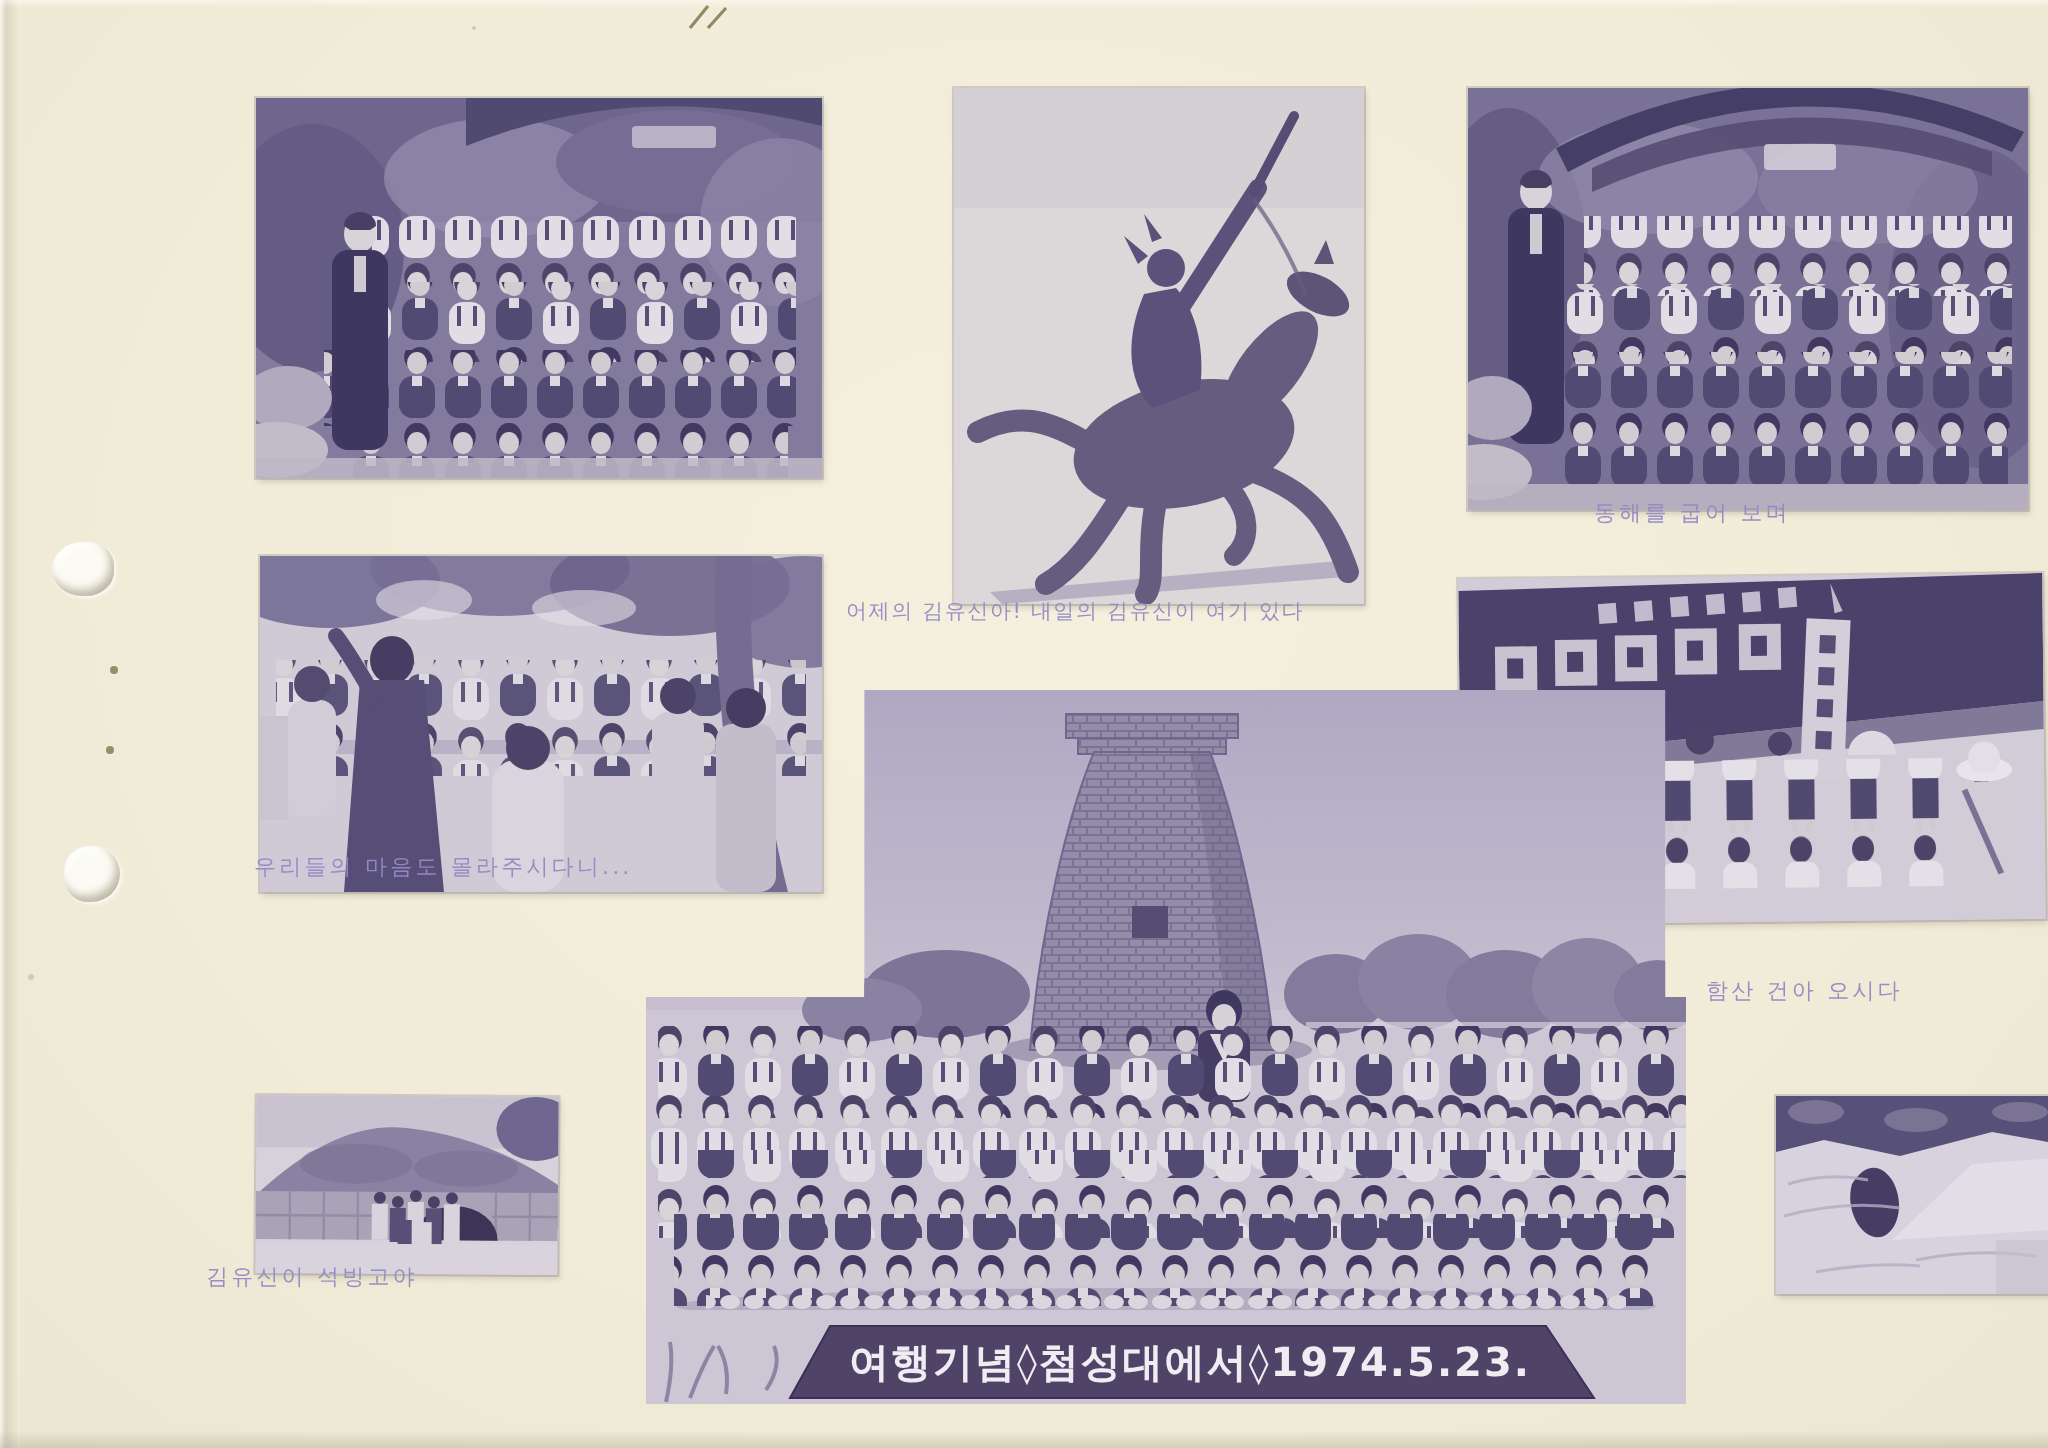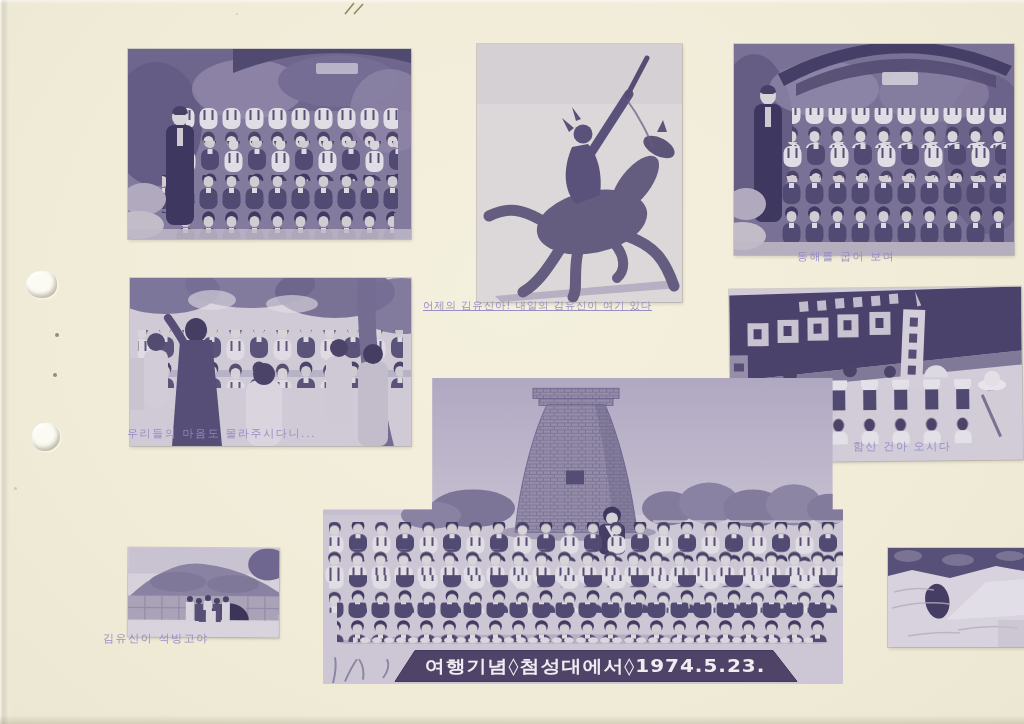--- a/index.html
+++ b/index.html
@@ -24,30 +24,30 @@
   .dot2{left:53px;top:373px;}
   .pen-mark{position:absolute;left:340px;top:0px;}
   .photo{position:absolute;overflow:hidden;background:#cfc9d6;
          box-shadow:0 0 0 1px rgba(110,102,135,.25), 1px 2px 3px rgba(120,112,90,.25);}
   .photo svg{display:block;width:100%;height:100%;}
   #photo-1{left:88px;top:33px;width:283px;height:190px;}
   #photo-2{left:437px;top:28px;width:205px;height:258px;}
   #photo-3{left:694px;top:28px;width:280px;height:211px;}
   #photo-4{left:90px;top:262px;width:281px;height:168px;}
   #photo-5{left:690px;top:272px;width:292px;height:173px;transform:rotate(-0.6deg);}
-  #photo-6{left:283px;top:362px;width:520px;height:306px;box-shadow:none;background:transparent;
+  #photo-6{left:283px;top:329px;width:520px;height:357px;box-shadow:none;background:transparent;
            clip-path:polygon(21% 0%, 98% 0%, 98% 43%, 100% 43%, 100% 100%, 0% 100%, 0% 43%, 21% 43%);}
   #photo-7{left:88px;top:532px;width:151px;height:89px;transform:rotate(0.4deg);}
   #photo-8{left:848px;top:532px;width:153px;height:99px;}
   .caption{position:absolute;color:#948ac4;font-size:11px;letter-spacing:1.6px;
            white-space:nowrap;opacity:.95;font-family:"DejaVu Sans","Liberation Sans",sans-serif;}
-  #cap-statue{left:423px;top:299px;font-size:10.5px;letter-spacing:.8px;text-decoration:underline;}
+  #cap-statue{left:423px;top:299px;font-size:10.5px;letter-spacing:.8px;}
   #cap-east-sea{left:797px;top:249px;}
   #cap-hearts{left:127px;top:426px;}
-  #cap-hamsan{left:853px;top:439px;}
+  #cap-hamsan{left:853px;top:488px;}
   #cap-seokbinggo{left:103px;top:631px;}
   .banner-text{font-family:"DejaVu Sans","Liberation Sans",sans-serif;font-weight:bold;
                font-size:20px;fill:#efecf2;letter-spacing:1px;}
   .defs-sprite{position:absolute;width:0;height:0;overflow:hidden;}
   .speck{position:absolute;width:3px;height:3px;border-radius:50%;background:#c3bd9f;opacity:.7;}
 </style>
 </head>
 <body>
 
 <svg class="defs-sprite" aria-hidden="true">

